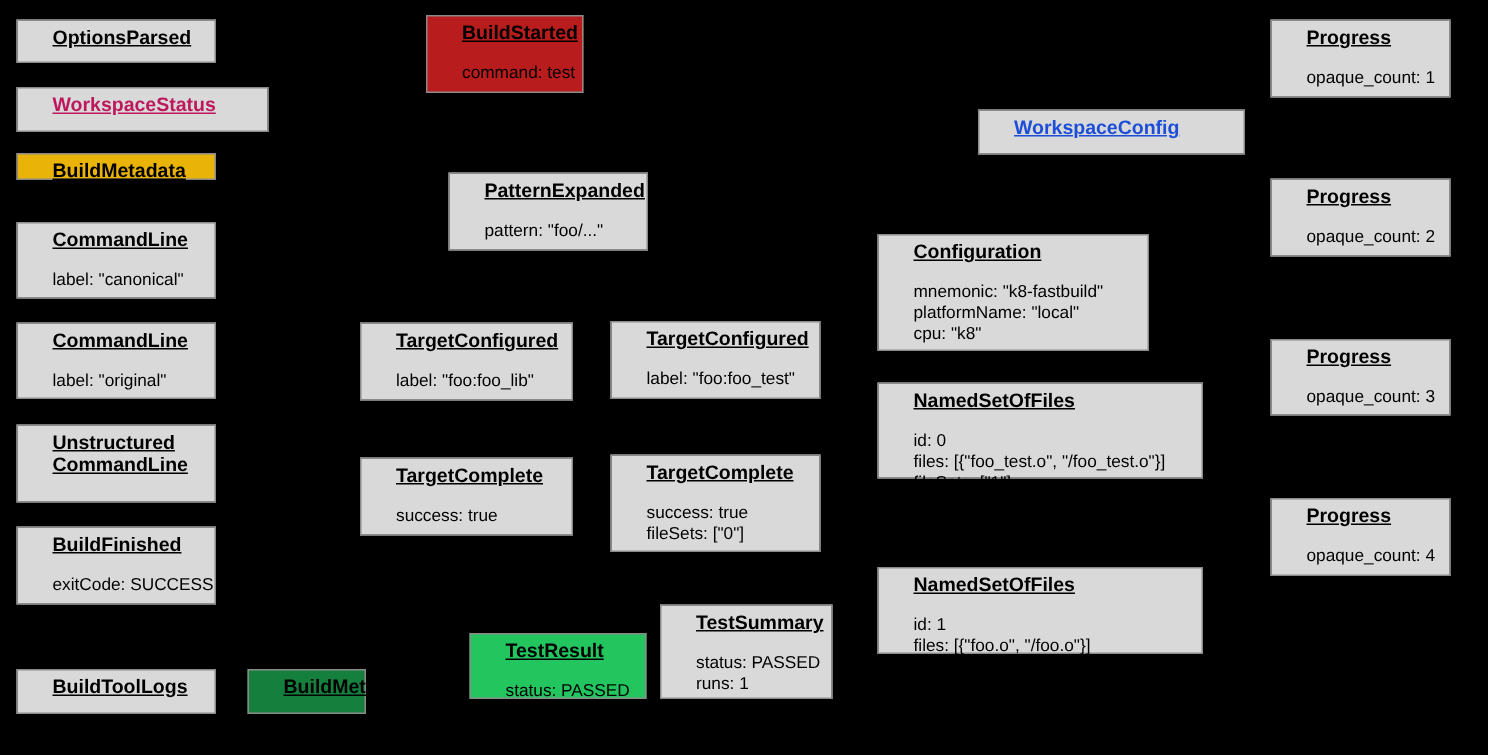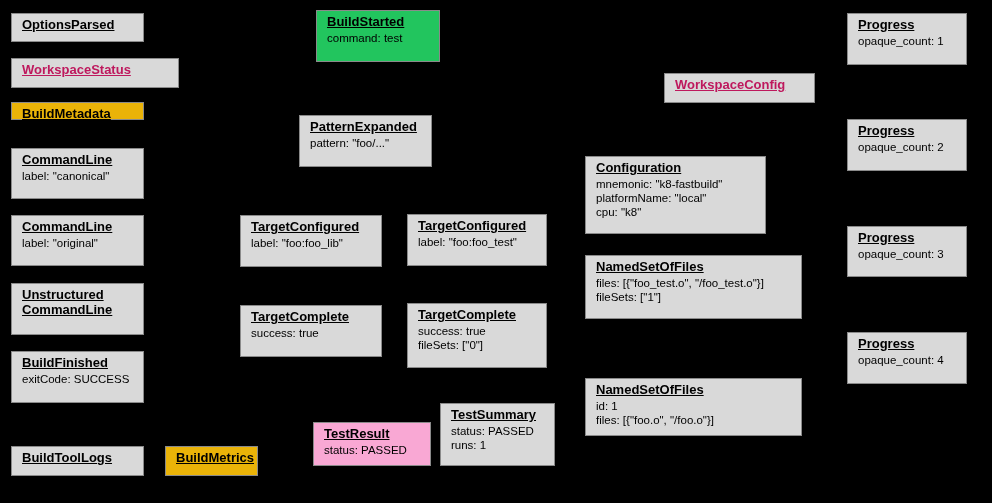--- a/index.html
+++ b/index.html
@@ -16,68 +16,68 @@
     width: 992px;
     height: 503px;
     background: #000000;
     overflow: hidden;
   }
   .node {
     position: absolute;
     box-sizing: border-box;
     background: #d9d9d9;
     border: 1px solid #8a8a8a;
-    padding: 3px 6px 4px 10px;
+    padding: 3px 6px 4px 23px;
     color: #000000;
   }
   .node-title {
     font-size: 13px;
     font-weight: bold;
     text-decoration: underline;
     line-height: 15px;
     white-space: nowrap;
     display: block;
   }
   .node-title.wrap {
     white-space: normal;
   }
   .node-fields {
     display: block;
-    margin-top: 2px;
+    margin-top: 13px;
   }
   .node-field {
     font-size: 11.5px;
     line-height: 14px;
     white-space: nowrap;
     display: block;
   }
 </style>
 </head>
 <body>
 
 <div id="canvas" style="background: rgb(0, 0, 0);">
     <div class="node" style="left: 11px; top: 13px; width: 133px; height: 29px; background: rgb(217, 217, 217); border-color: rgb(138, 138, 138); color: rgb(0, 0, 0);">
       <span class="node-title">OptionsParsed</span>
     </div>
-    <div class="node" style="left: 316px; top: 10px; width: 124px; height: 52px; background: #22c55e; border-color: rgb(138, 138, 138); color: rgb(0, 0, 0);">
+    <div class="node" style="left: 284px; top: 10px; width: 105px; height: 52px; background: #b91c1c; border-color: rgb(138, 138, 138); color: rgb(0, 0, 0);">
       <span class="node-title">BuildStarted</span>
       <span class="node-fields">
         <span class="node-field">command: test</span>
       </span>
     </div>
     <div class="node" style="left: 847px; top: 13px; width: 120px; height: 52px; background: rgb(217, 217, 217); border-color: rgb(138, 138, 138); color: rgb(0, 0, 0);">
       <span class="node-title">Progress</span>
       <span class="node-fields">
         <span class="node-field">opaque_count: 1</span>
       </span>
     </div>
     <div class="node" style="left: 11px; top: 58px; width: 168px; height: 30px; background: rgb(217, 217, 217); border-color: rgb(138, 138, 138); color: #be185d;">
       <span class="node-title">WorkspaceStatus</span>
     </div>
-    <div class="node" style="left: 652px; top: 73px; width: 151px; height: 30px; background: rgb(217, 217, 217); border-color: rgb(138, 138, 138); color: #be185d; margin-left: 12px;">
+    <div class="node" style="left: 652px; top: 73px; width: 178px; height: 30px; background: rgb(217, 217, 217); border-color: rgb(138, 138, 138); color: #1d4ed8;">
       <span class="node-title">WorkspaceConfig</span>
     </div>
     <div class="node" style="left: 11px; top: 102px; width: 133px; height: 18px; background: #eab308; border-color: rgb(138, 138, 138); color: rgb(0, 0, 0);">
       <span class="node-title">BuildMetadata</span>
     </div>
     <div class="node" style="left: 299px; top: 115px; width: 133px; height: 52px; background: rgb(217, 217, 217); border-color: rgb(138, 138, 138); color: rgb(0, 0, 0);">
       <span class="node-title">PatternExpanded</span>
       <span class="node-fields">
         <span class="node-field">pattern: "foo/..."</span>
       </span>
@@ -122,20 +122,21 @@
     </div>
     <div class="node" style="left: 847px; top: 226px; width: 120px; height: 51px; background: rgb(217, 217, 217); border-color: rgb(138, 138, 138); color: rgb(0, 0, 0);">
       <span class="node-title">Progress</span>
       <span class="node-fields">
         <span class="node-field">opaque_count: 3</span>
       </span>
     </div>
     <div class="node" style="left: 585px; top: 255px; width: 217px; height: 64px; background: rgb(217, 217, 217); border-color: rgb(138, 138, 138); color: rgb(0, 0, 0);">
       <span class="node-title">NamedSetOfFiles</span>
       <span class="node-fields">
+        <span class="node-field">id: 0</span>
         <span class="node-field">files: [{"foo_test.o", "/foo_test.o"}]</span>
         <span class="node-field">fileSets: ["1"]</span>
       </span>
     </div>
     <div class="node" style="left: 11px; top: 283px; width: 133px; height: 52px; background: rgb(217, 217, 217); border-color: rgb(138, 138, 138); color: rgb(0, 0, 0);">
       <span class="node-title wrap">Unstructured CommandLine</span>
     </div>
     <div class="node" style="left: 240px; top: 305px; width: 142px; height: 52px; background: rgb(217, 217, 217); border-color: rgb(138, 138, 138); color: rgb(0, 0, 0);">
       <span class="node-title">TargetComplete</span>
       <span class="node-fields">
@@ -168,25 +169,25 @@
         <span class="node-field">files: [{"foo.o", "/foo.o"}]</span>
       </span>
     </div>
     <div class="node" style="left: 440px; top: 403px; width: 115px; height: 63px; background: rgb(217, 217, 217); border-color: rgb(138, 138, 138); color: rgb(0, 0, 0);">
       <span class="node-title">TestSummary</span>
       <span class="node-fields">
         <span class="node-field">status: PASSED</span>
         <span class="node-field">runs: 1</span>
       </span>
     </div>
-    <div class="node" style="left: 313px; top: 422px; width: 118px; height: 44px; background: #f9a8d4; border-color: rgb(138, 138, 138); color: rgb(0, 0, 0);">
+    <div class="node" style="left: 313px; top: 422px; width: 118px; height: 44px; background: #22c55e; border-color: rgb(138, 138, 138); color: rgb(0, 0, 0);">
       <span class="node-title">TestResult</span>
       <span class="node-fields">
         <span class="node-field">status: PASSED</span>
       </span>
     </div>
     <div class="node" style="left: 11px; top: 446px; width: 133px; height: 30px; background: rgb(217, 217, 217); border-color: rgb(138, 138, 138); color: rgb(0, 0, 0);">
       <span class="node-title">BuildToolLogs</span>
     </div>
-    <div class="node" style="left: 165px; top: 446px; width: 93px; height: 30px; background: #eab308; border-color: rgb(138, 138, 138); color: rgb(0, 0, 0);">
+    <div class="node" style="left: 165px; top: 446px; width: 79px; height: 30px; background: #15803d; border-color: rgb(138, 138, 138); color: rgb(0, 0, 0);">
       <span class="node-title">BuildMetrics</span>
     </div>
   </div>
 
 </body></html>

